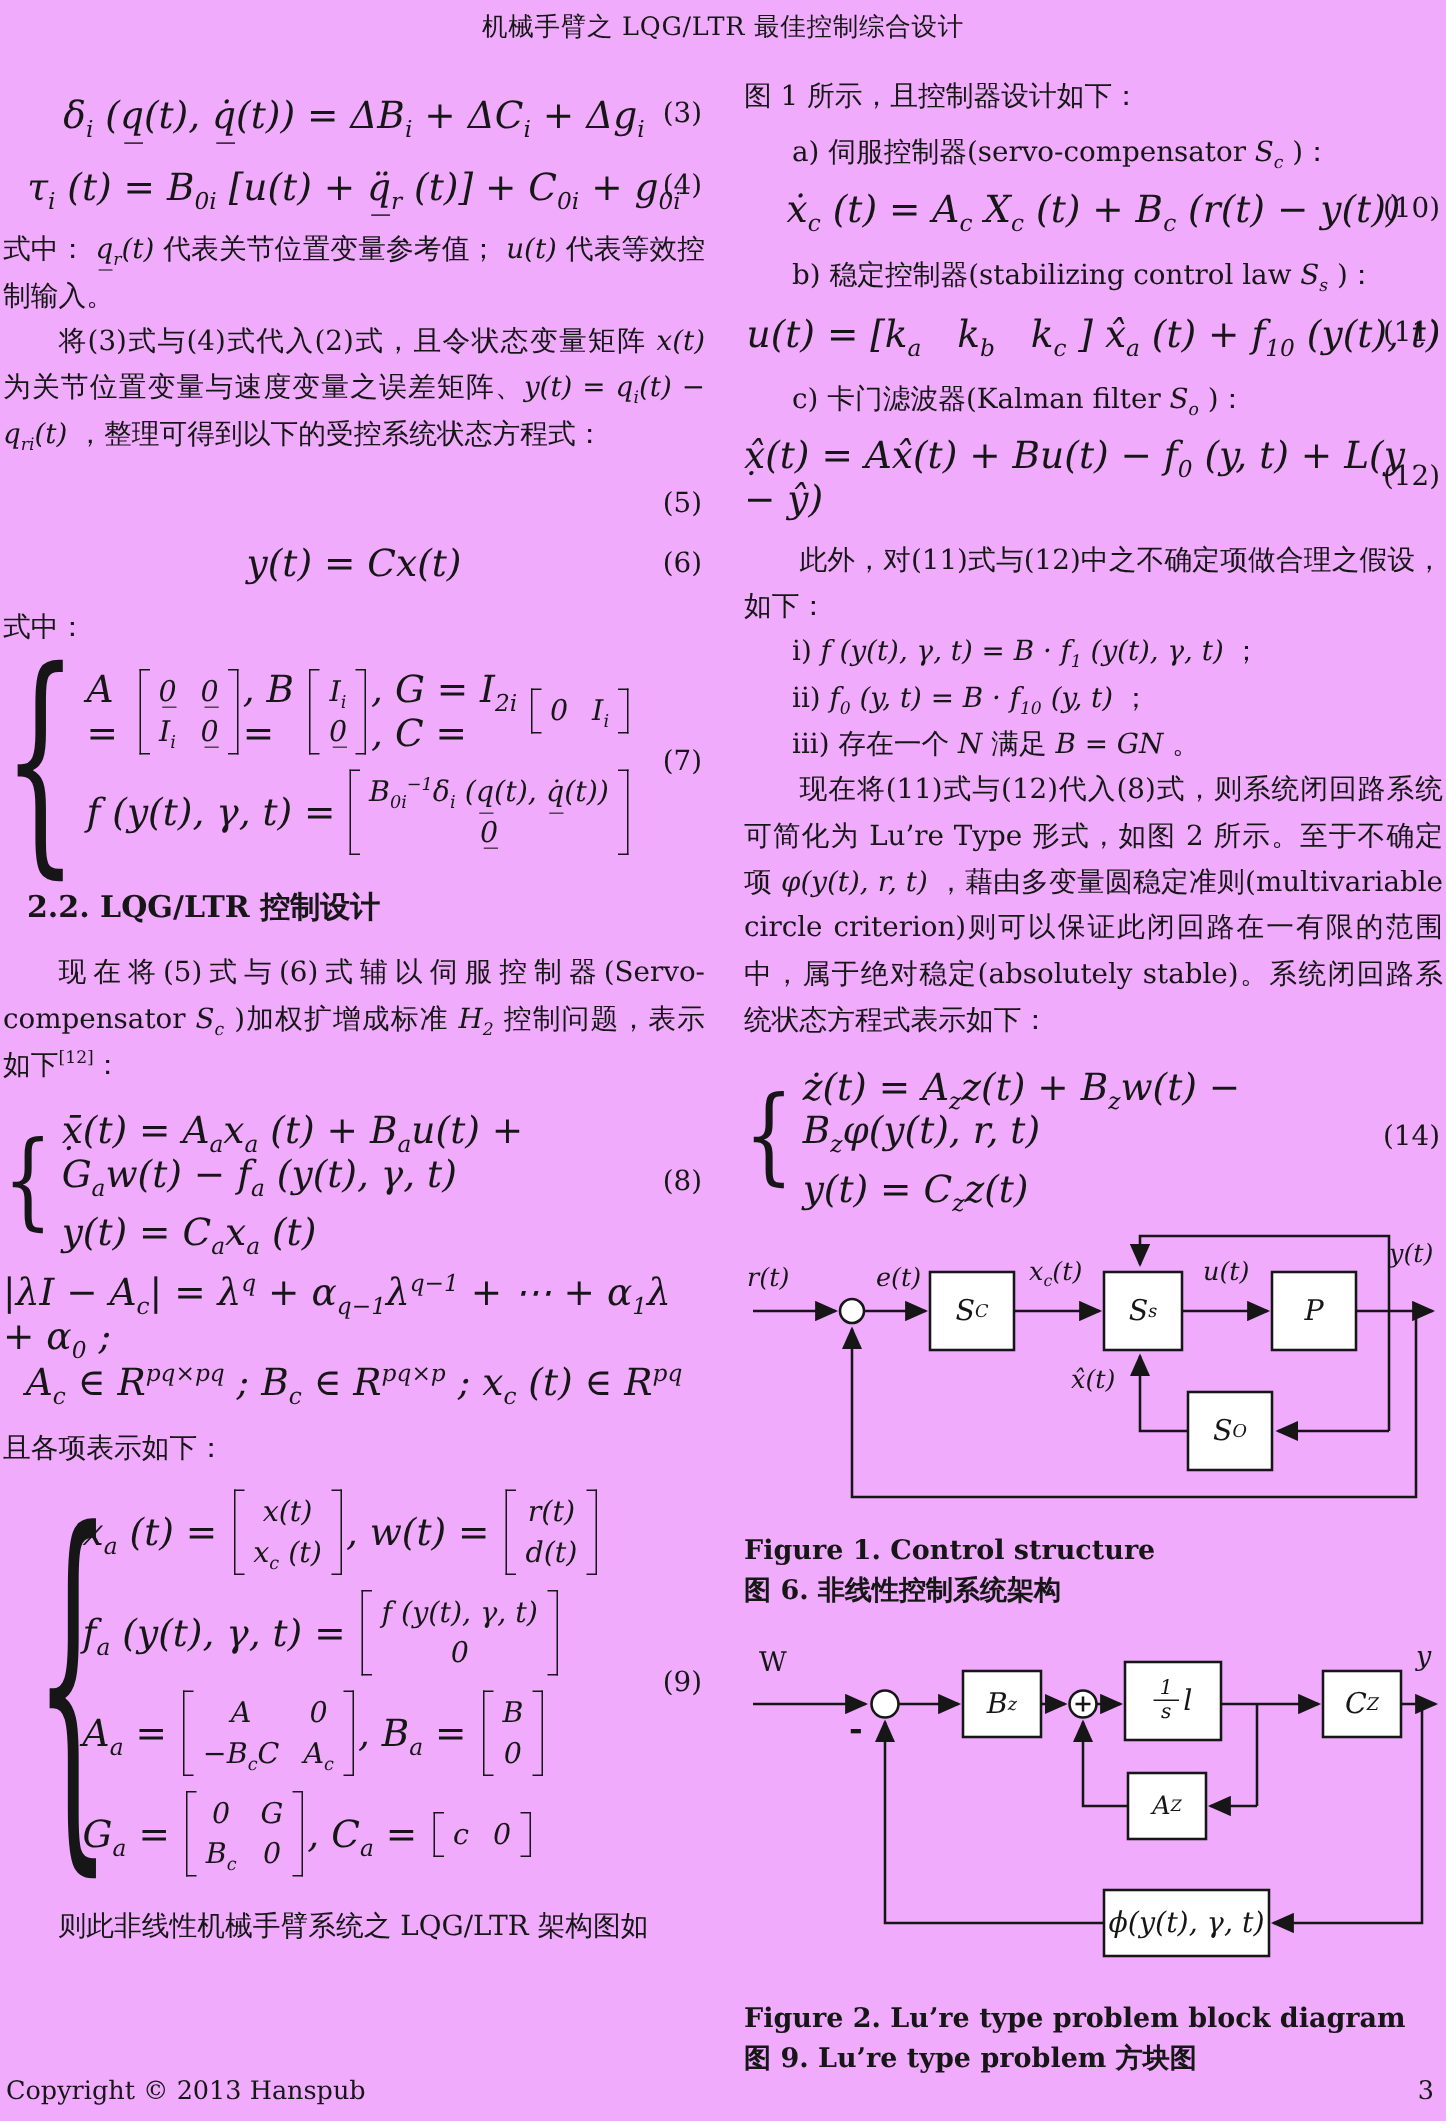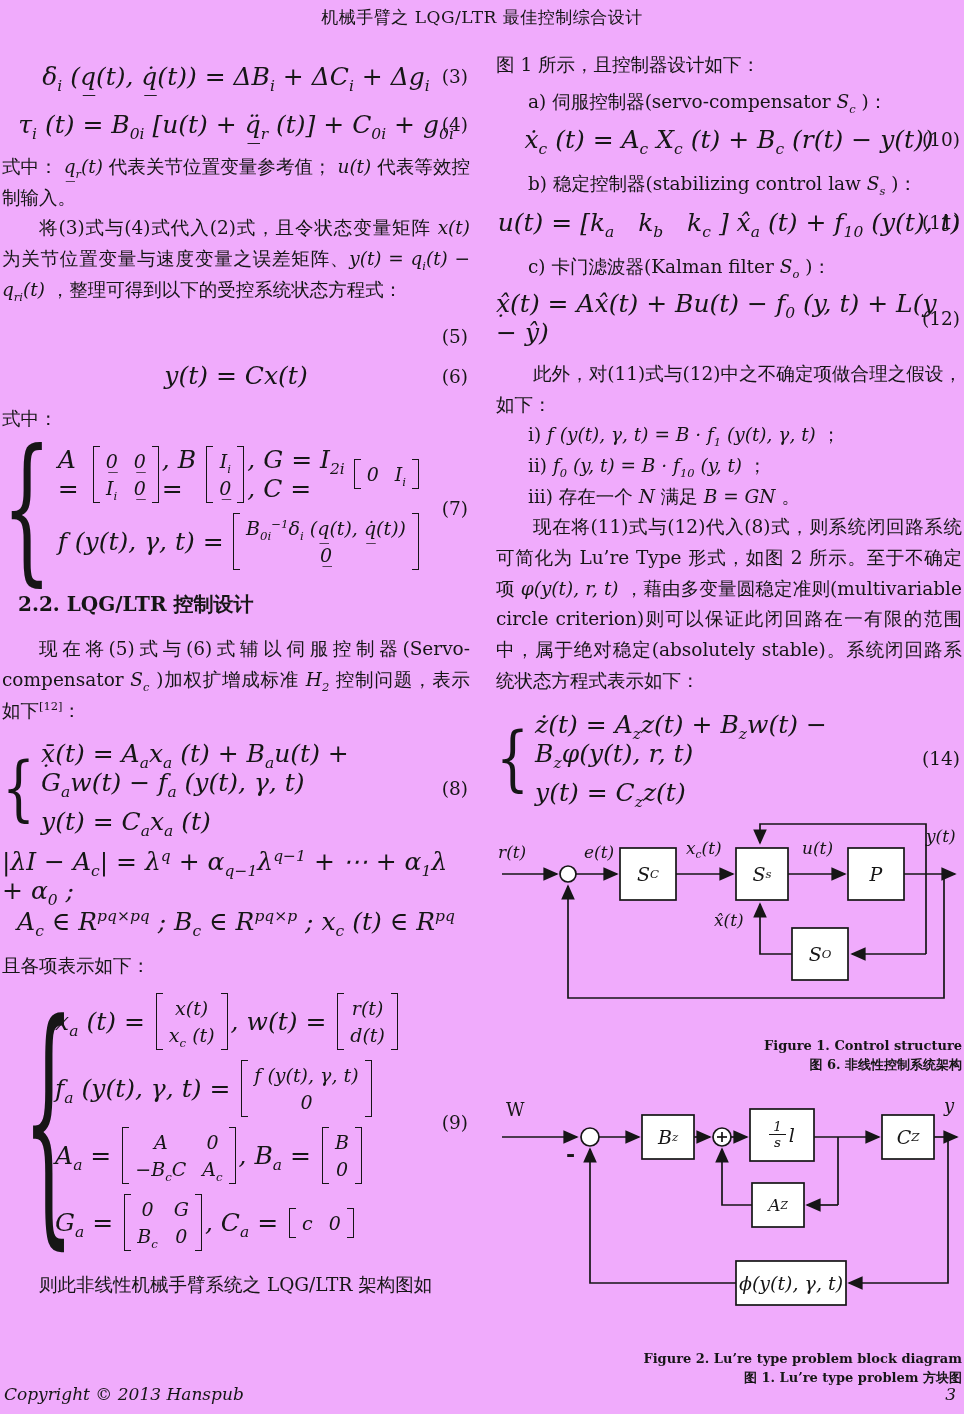--- a/index.html
+++ b/index.html
@@ -37,24 +37,24 @@
   .figwrap{position:relative;margin:0 auto;}
   .fig1{width:466px;height:200px;}
   .fig2{width:466px;height:250px;}
   .figwrap svg{position:absolute;left:0;top:0;}
   .lbl{position:absolute;font-size:17px;font-style:italic;white-space:pre;}
   .lbl.up{font-style:normal;}
   .blabel{position:absolute;display:flex;align-items:center;justify-content:center;
           font-style:italic;font-size:19px;}
   .frac{display:inline-flex;flex-direction:column;align-items:center;line-height:1.1;font-size:13.5px;font-style:italic;}
   .frac .fnum{border-bottom:1.3px solid #161616;padding:0 4px;}
-  .cap{text-align:right;font-weight:bold;font-size:13px;line-height:1.5;margin-top:24px;}
+  .cap{text-align:left;font-weight:bold;font-size:18px;line-height:1.5;margin-top:8px;}
   .cap div{font-weight:bold;}
   .foot{position:absolute;left:4px;right:8px;top:1384px;display:flex;justify-content:space-between;
-        font-size:17px;font-style:italic;}
+        font-size:17px;}
 </style>
 </head>
 <body>
 
 <div class="page">
 
   <div class="hdr">机械手臂之 LQG/LTR 最佳控制综合设计</div>
 
   <div class="col col-left">
 
@@ -338,21 +338,21 @@
             <span>s</span>
           </span>
         <span style="margin-left:3px">l</span>
       </div>
       <div class="blabel" style="left:256px;top:108px;width:52px;height:44px;font-size:17px">A<sub>Z</sub></div>
       <div class="blabel" style="left:386px;top:40px;width:52px;height:44px">C<sub>Z</sub></div>
       <div class="blabel" style="left:240px;top:186px;width:110px;height:44px">ϕ(y(t), γ, t)</div>
     </div>
     <div class="cap">
       <div>Figure 2. Lu’re type problem block diagram</div>
-      <div>图 1. Lu’re type problem 方块图</div>
+      <div>图 9. Lu’re type problem 方块图</div>
     </div>
   </div>
 
   <div class="foot">
     <span>Copyright © 2013 Hanspub</span>
     <span>3</span>
   </div>
 </div>
 
 </body></html>

